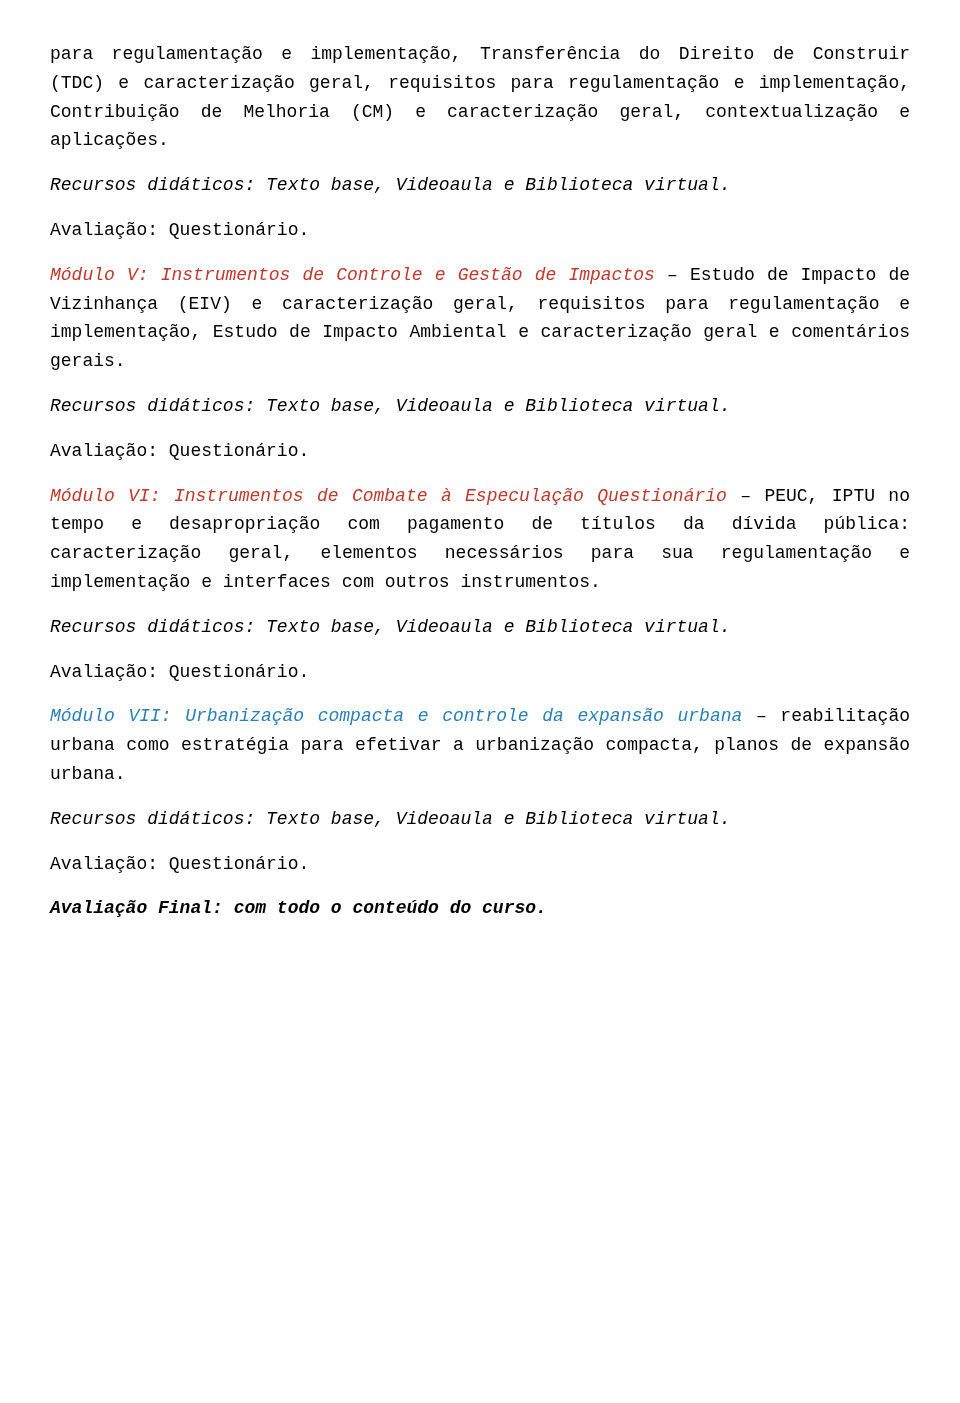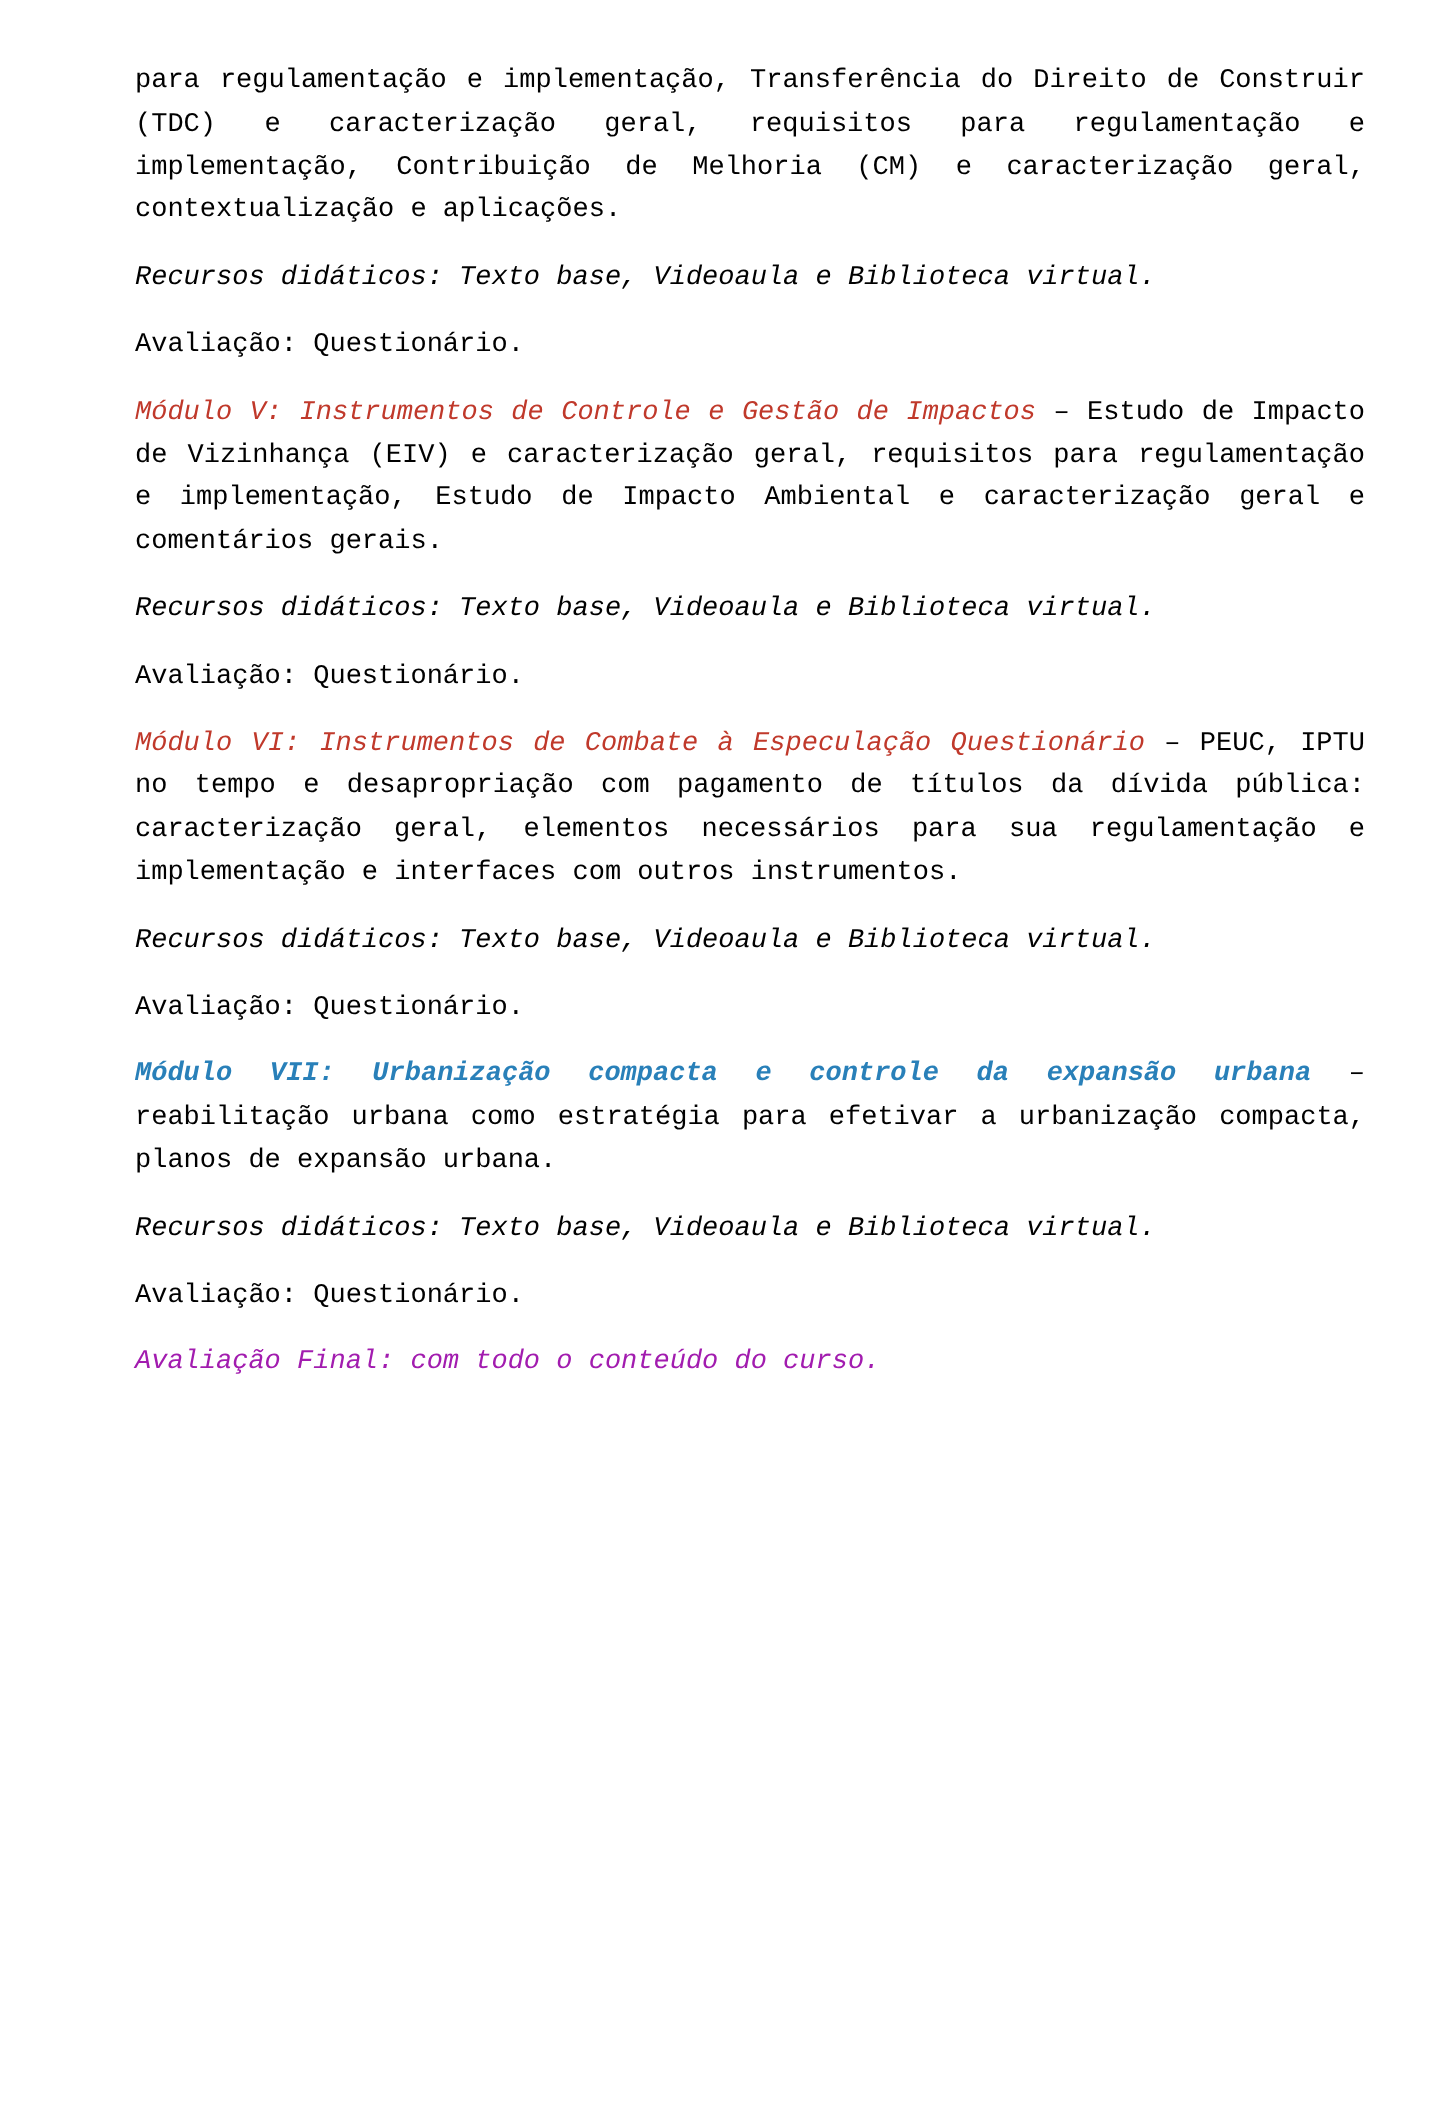--- a/index.html
+++ b/index.html
@@ -19,47 +19,46 @@
       min-height: 1403px;
     }
 
     .content-block {
       margin-bottom: 0;
     }
 
     p {
       margin-bottom: 16px;
       text-align: justify;
-      margin-left: 40px;
     }
 
     .module-title {
       color: #c0392b;
       font-weight: normal;
       font-style: italic;
     }
 
     .module-title-blue {
       color: #2980b9;
-      font-weight: bold;
+      font-weight: normal;
       font-style: italic;
     }
 
     .resources-line {
       text-align: justify;
       font-style: italic;
     }
 
     .avaliacao-line {
       text-align: justify;
     }
 
     .final-avaliacao {
-      color: #a21caf;
-      font-weight: normal;
+      color: #000000;
+      font-weight: bold;
       font-style: italic;
     }
   </style>
 </head>
 <body>
 
 <div class="content-block">
   <p>para regulamentação e implementação, Transferência do Direito de Construir (TDC) e caracterização geral, requisitos para regulamentação e implementação, Contribuição de Melhoria (CM) e caracterização geral, contextualização e aplicações.</p>
 </div>
 

